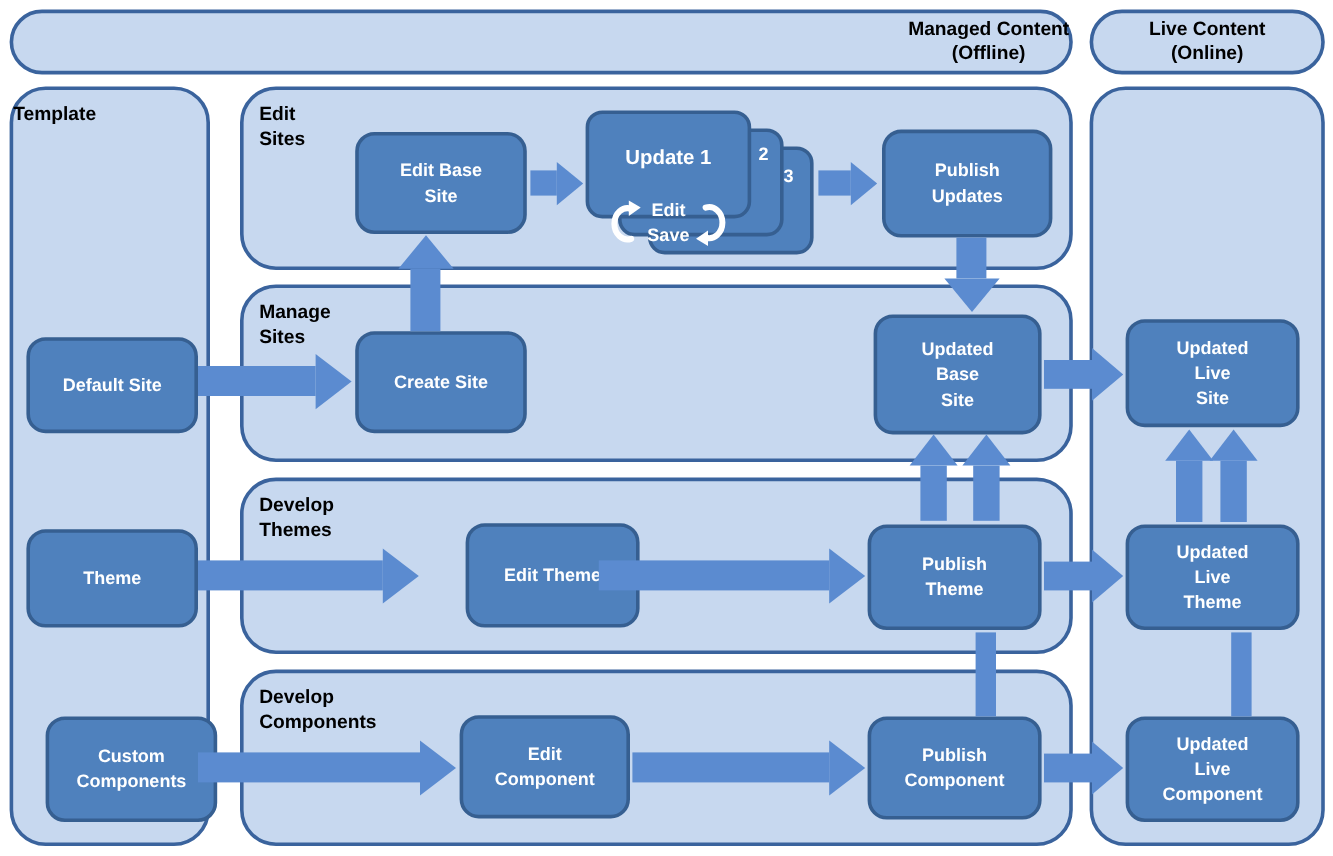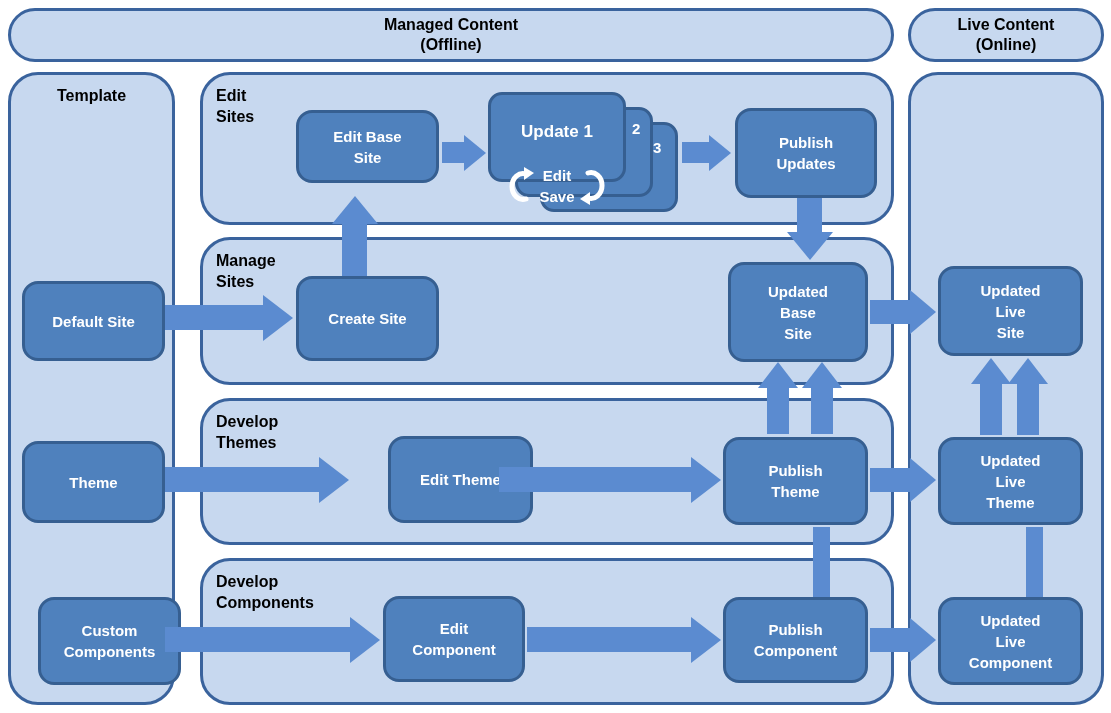--- a/index.html
+++ b/index.html
@@ -18,54 +18,54 @@
   
   .container {
     position:absolute;
     background:var(--container-fill);
     border:3px solid var(--container-border);
     border-radius:30px;
   }
   .pill { border-radius:27px; display:flex; align-items:center; justify-content:center; text-align:center; }
   .pill .hdr { font-size:16px; font-weight:bold; color:var(--label-text); line-height:20px; white-space:pre-line; }
 
-  #c-header-managed { left:8px;  top:8px;  width:886px; height:54px; }
+  #c-header-managed { left:8px;  top:8px;  width:886px; height:54px;justify-content:flex-end; }
   #c-header-live    { left:908px;top:8px;  width:196px; height:54px; }
   #c-template       { left:8px;  top:72px; width:167px; height:633px; }
   #c-live           { left:908px;top:72px; width:196px; height:633px; }
   #c-edit-sites     { left:200px;top:72px; width:694px; height:153px; }
   #c-manage-sites   { left:200px;top:237px;width:694px; height:148px; }
   #c-develop-themes { left:200px;top:398px;width:694px; height:147px; }
   #c-develop-components { left:200px;top:558px;width:694px; height:147px; }
 
   .lane-label {
     position:absolute; left:13px; top:10px;
     font-size:16px; font-weight:bold; color:var(--label-text);
     line-height:21px; white-space:pre-line;
   }
   .col-label {
-    position:absolute; left:0; right:0; top:12px; text-align:center;
+    position:absolute; left:0; right:0; top:12px; 
     font-size:16px; font-weight:bold; color:var(--label-text);
   }
 
   
   .node {
     position:absolute;
     background:var(--node-fill);
     border:3px solid var(--node-border);
     border-radius:16px;
     color:var(--node-text);
     font-size:15px; font-weight:bold; line-height:21px;
     display:flex; align-items:center; justify-content:center; text-align:center;
     white-space:pre-line;
   }
   #n-default-site      { left:22px;  top:281px; width:143px; height:80px; }
   #n-theme             { left:22px;  top:441px; width:143px; height:82px; }
   #n-custom-components { left:38px;  top:597px; width:143px; height:88px; }
-  #n-edit-base-site    { left:296px; top:110px; width:143px; height:73px; }
+  #n-edit-base-site    { left:296px; top:110px; width:143px; height:85px; }
   #n-update-3          { left:540px; top:122px; width:138px; height:90px; border-radius:14px; }
   #n-update-2          { left:515px; top:107px; width:138px; height:90px; border-radius:14px; }
   #n-update-1          { left:488px; top:92px;  width:138px; height:90px; border-radius:14px; display:block; }
   #n-publish-updates   { left:735px; top:108px; width:142px; height:90px; }
   #n-create-site       { left:296px; top:276px; width:143px; height:85px; }
   #n-updated-base-site { left:728px; top:262px; width:140px; height:100px; }
   #n-edit-theme        { left:352px; top:436px; width:145px; height:87px;margin-left:36px; }
   #n-publish-theme     { left:723px; top:437px; width:145px; height:88px; }
   #n-edit-component    { left:383px; top:596px; width:142px; height:86px; }
   #n-publish-component { left:723px; top:597px; width:145px; height:86px; }

